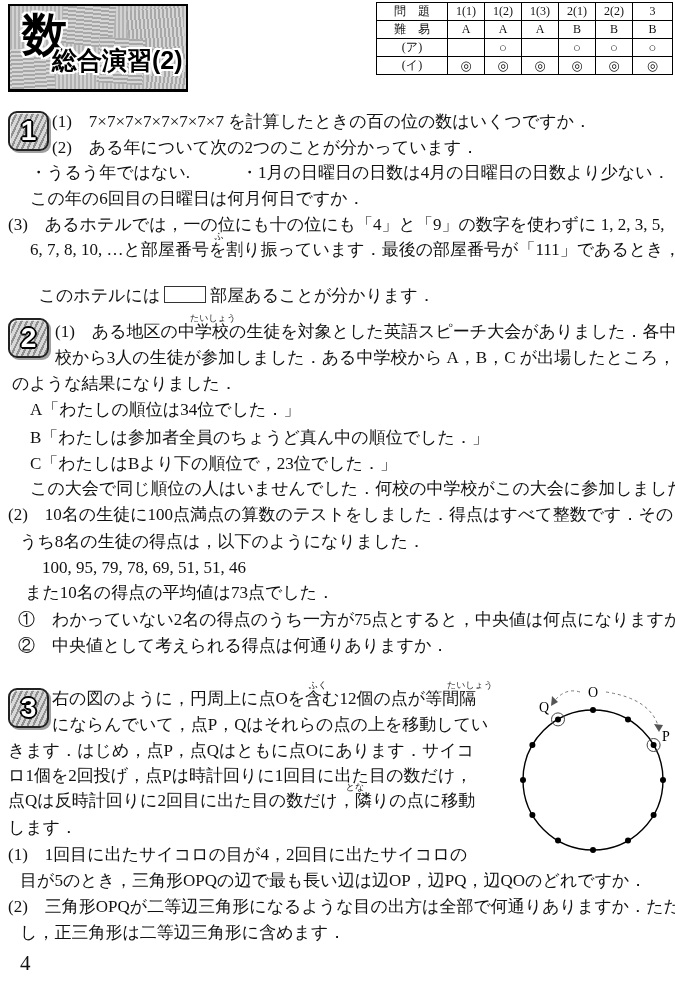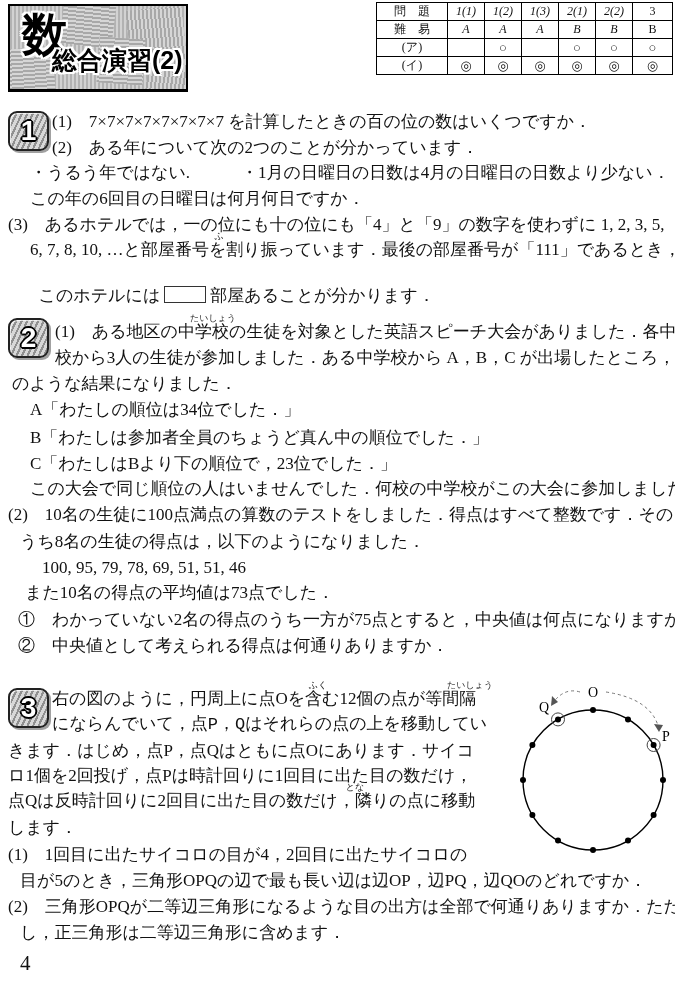--- a/index.html
+++ b/index.html
@@ -32,21 +32,21 @@
   
   table.diff{
     position:absolute;left:376px;top:2px;border-collapse:collapse;
     font-size:12px;table-layout:fixed;
   }
   table.diff td{
     border:1px solid #000;text-align:center;padding:0;height:15px;
     overflow:hidden;white-space:nowrap;
   }
   td.lab{width:70px;}
-  td.c{width:36px;font-style:italic;}
+  td.c{width:36px;}
   td.cl{width:39px;}
   .mark{font-size:13px;line-height:1;}
   
   .badge{
     position:absolute;width:37px;height:36px;border:2px solid #222;border-radius:9px;
     background:repeating-linear-gradient(115deg,#909090 0 2px,#d8d8d8 2px 5px);
     box-shadow:2px 2px 0 rgba(110,110,110,.65), inset 1px 1px 0 rgba(255,255,255,.7);
     display:flex;align-items:center;justify-content:center;
   }
   .badge span{
@@ -151,21 +151,21 @@
 <div class="tl" style="left:42px;top:558px;">100, 95, 79, 78, 69, 51, 51, 46</div>
 <div class="tl" style="left:25px;top:583px;">また10名の得点の平均値は73点でした．</div>
 <div class="tl" style="left:18px;top:610px;">①　わかっていない2名の得点のうち一方が75点とすると，中央値は何点になりますか．</div>
 <div class="tl" style="left:18px;top:636px;">②　中央値として考えられる得点は何通りありますか．</div>
 <div class="furi" style="left:213px;top:314px;">たいしょう</div>
 
 <div class="badge" style="left:8px;top:688px;">
   <span>3</span>
 </div>
 <div class="tl" style="left:52px;top:689px;">右の図のように，円周上に点Oを含む12個の点が等間隔</div>
-<div class="tl" style="left:52px;top:715px;font-family:Liberation Mono, monospace;">にならんでいて，点P，Qはそれらの点の上を移動してい</div>
+<div class="tl" style="left:52px;top:715px;">にならんでいて，点P，Qはそれらの点の上を移動してい</div>
 <div class="tl" style="left:8px;top:741px;">きます．はじめ，点P，点Qはともに点Oにあります．サイコ</div>
 <div class="tl" style="left:8px;top:766px;">ロ1個を2回投げ，点Pは時計回りに1回目に出た目の数だけ，</div>
 <div class="tl" style="left:8px;top:791px;">点Qは反時計回りに2回目に出た目の数だけ，隣りの点に移動</div>
 <div class="tl" style="left:8px;top:818px;">します．</div>
 <div class="tl" style="left:8px;top:845px;">(1)　1回目に出たサイコロの目が4，2回目に出たサイコロの</div>
 <div class="tl" style="left:20px;top:871px;">目が5のとき，三角形OPQの辺で最も長い辺は辺OP，辺PQ，辺QOのどれですか．</div>
 <div class="tl" style="left:8px;top:897px;">(2)　三角形OPQが二等辺三角形になるような目の出方は全部で何通りありますか．ただ</div>
 <div class="tl" style="left:20px;top:923px;">し，正三角形は二等辺三角形に含めます．</div>
 <div class="furi" style="left:318px;top:681px;">ふく</div>
 <div class="furi" style="left:470px;top:681px;">たいしょう</div>

